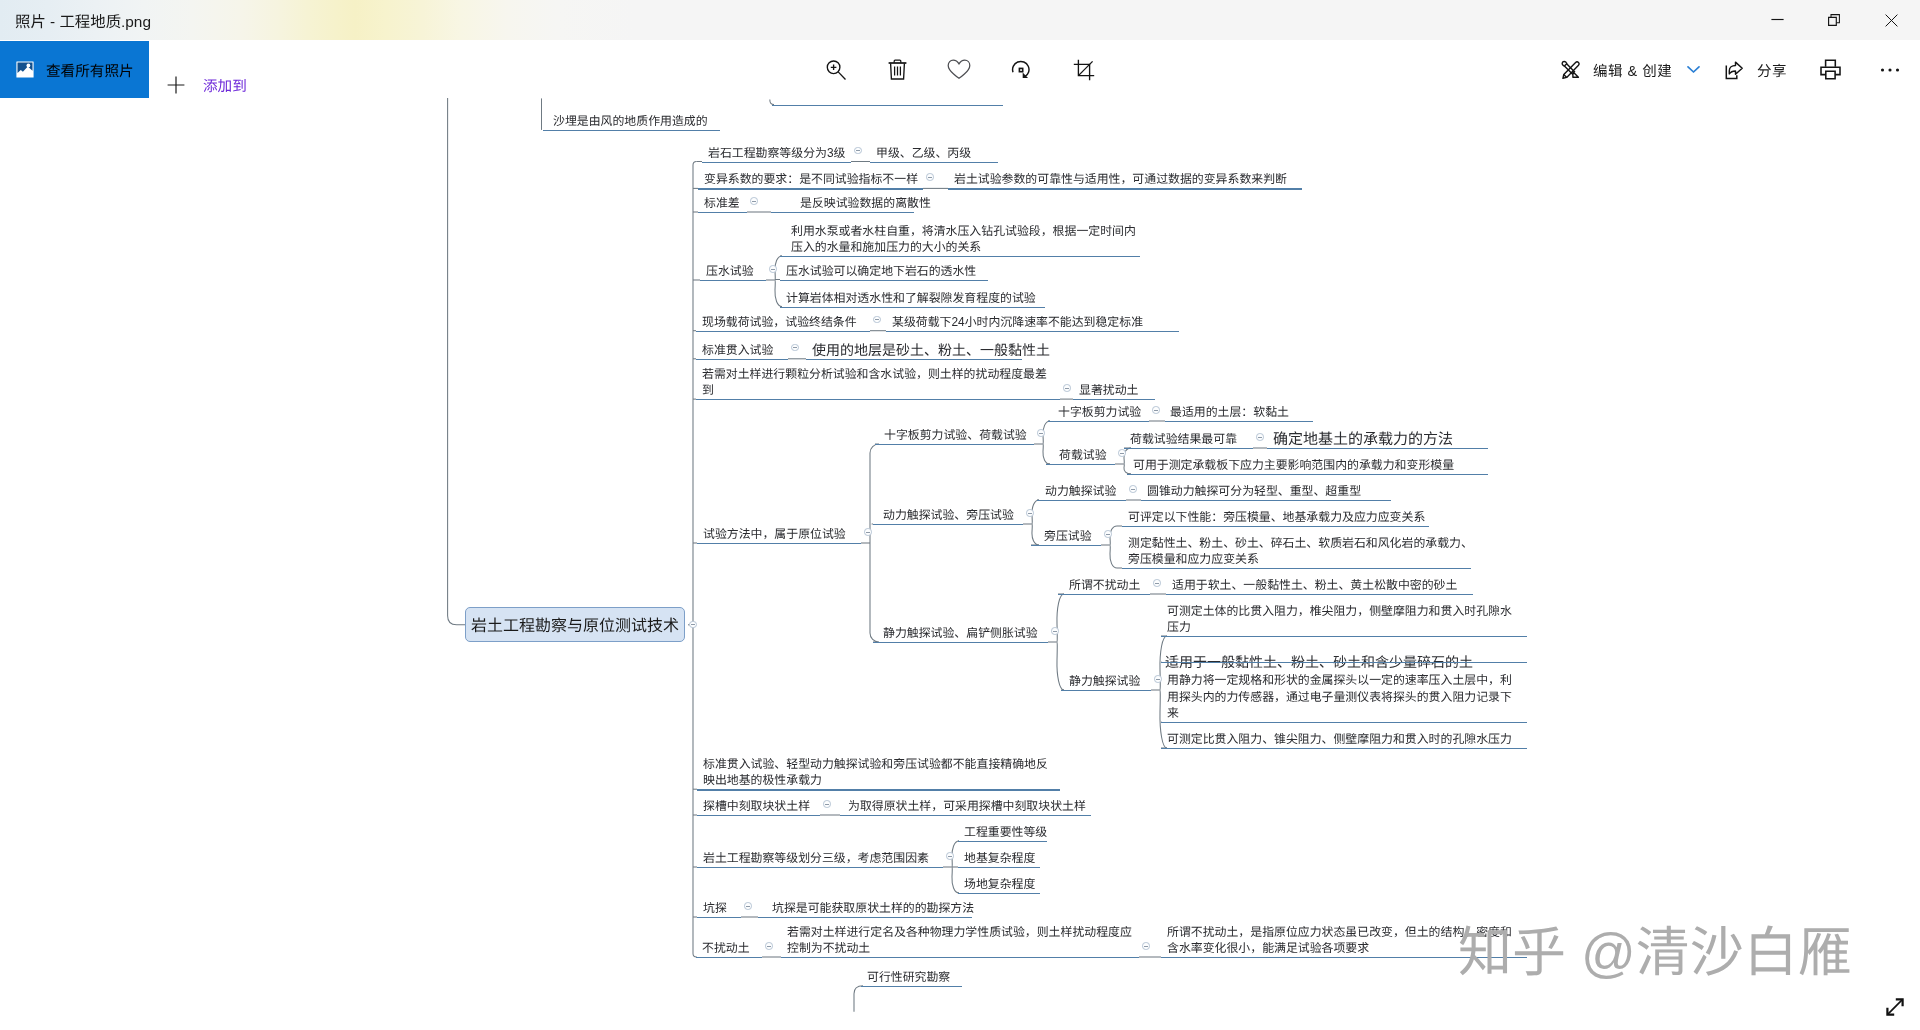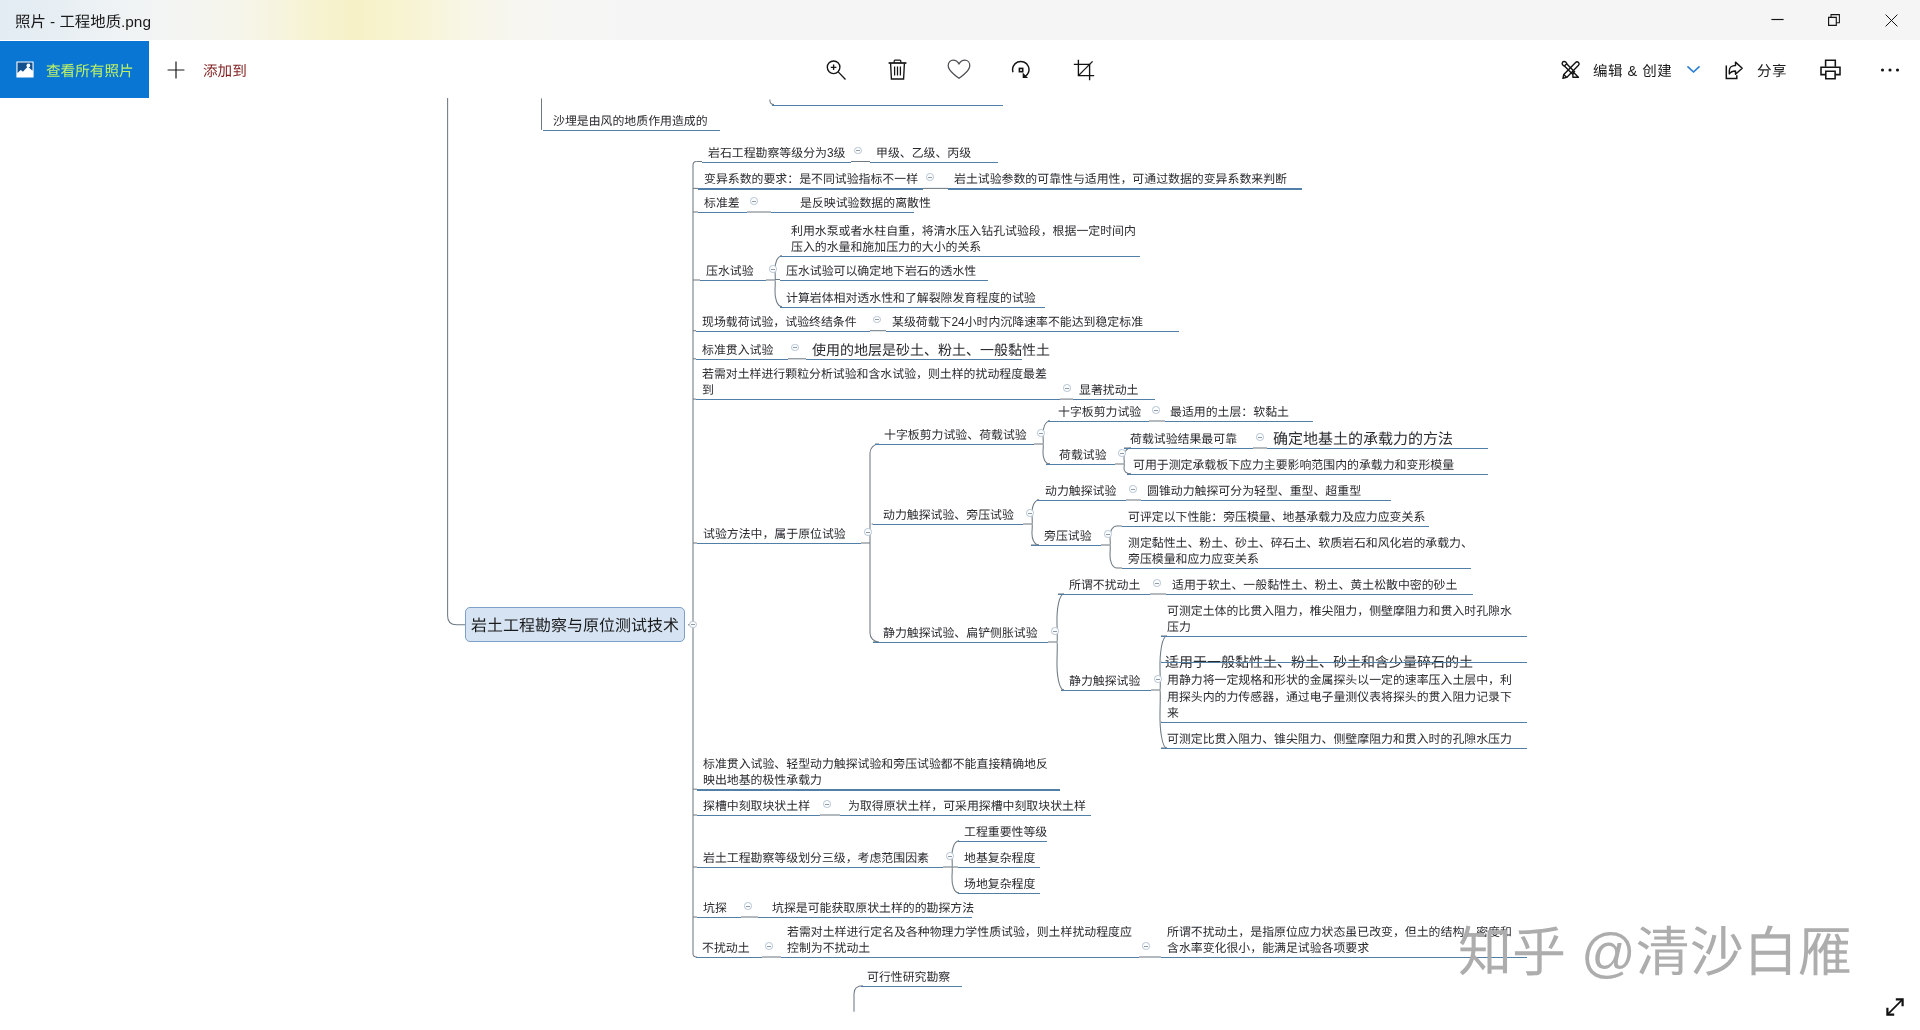--- a/index.html
+++ b/index.html
@@ -11,24 +11,24 @@
       #e2ecf2 0%, #e6eef3 2.5%, #ecf1f4 5%, #f1f4f4 7.5%,
       #f4f5f1 10%, #f6f5ea 12.5%, #f6f4df 14.5%, #f6f3d4 16%,
       #f6f2cb 17.5%, #f6f1c6 18.5%, #f7f3cd 20%, #f7f4d7 22%,
       #f8f6e4 24%, #f7f6ef 26.5%, #f6f6f4 29%, #f5f5f5 33%, #f5f5f5 100%);}
   #title{position:absolute;left:15px;top:0;height:40px;line-height:43px;
     font-size:15.4px;color:#1b1b1b;white-space:nowrap;}
   .wb{position:absolute;top:0;height:40px;width:46px;display:flex;
       align-items:center;justify-content:center;}
   #cmdbar{position:absolute;left:0;top:40px;width:1920px;height:58px;background:#ffffff;}
   #viewall{position:absolute;left:0;top:1px;width:149px;height:57px;background:#0a76d3;
-    display:flex;align-items:center;padding-left:16px;color:#bef264;font-size:14.6px;white-space:nowrap;}
+    display:flex;align-items:center;padding-left:16px;color:#000000;font-size:14.6px;white-space:nowrap;}
   #viewall .lbl{margin-left:12px;}
-  #addto{position:absolute;left:167px;top:1px;height:57px;
-    display:flex;align-items:center;color:#7f1d1d;font-size:14.6px;white-space:nowrap;}
+  #addto{position:absolute;left:167px;top:16px;height:57px;
+    display:flex;align-items:center;color:#6d28d9;font-size:14.6px;white-space:nowrap;}
   #addto .lbl{margin-left:18px;}
   .tbtn{position:absolute;top:1px;height:57px;width:50px;display:flex;align-items:center;justify-content:center;}
   .rbtn{position:absolute;top:1px;height:57px;display:flex;align-items:center;
     color:#1b1b1b;font-size:14.5px;white-space:nowrap;}
   .rbtn .lbl{margin-left:11px;letter-spacing:0.5px;}
   #canvas{position:absolute;left:0;top:98px;width:1920px;height:932px;overflow:hidden;background:#fff;}
   #conn{position:absolute;left:0;top:0;}
   .nd{position:absolute;white-space:pre;color:#2a2b2f;font-size:11.9px;line-height:16.5px;}
   .ul{position:absolute;height:1.4px;background:#527fa8;}
   .tog{position:absolute;width:7.5px;height:7.5px;border:0.85px solid #b6c4d4;border-radius:50%;

